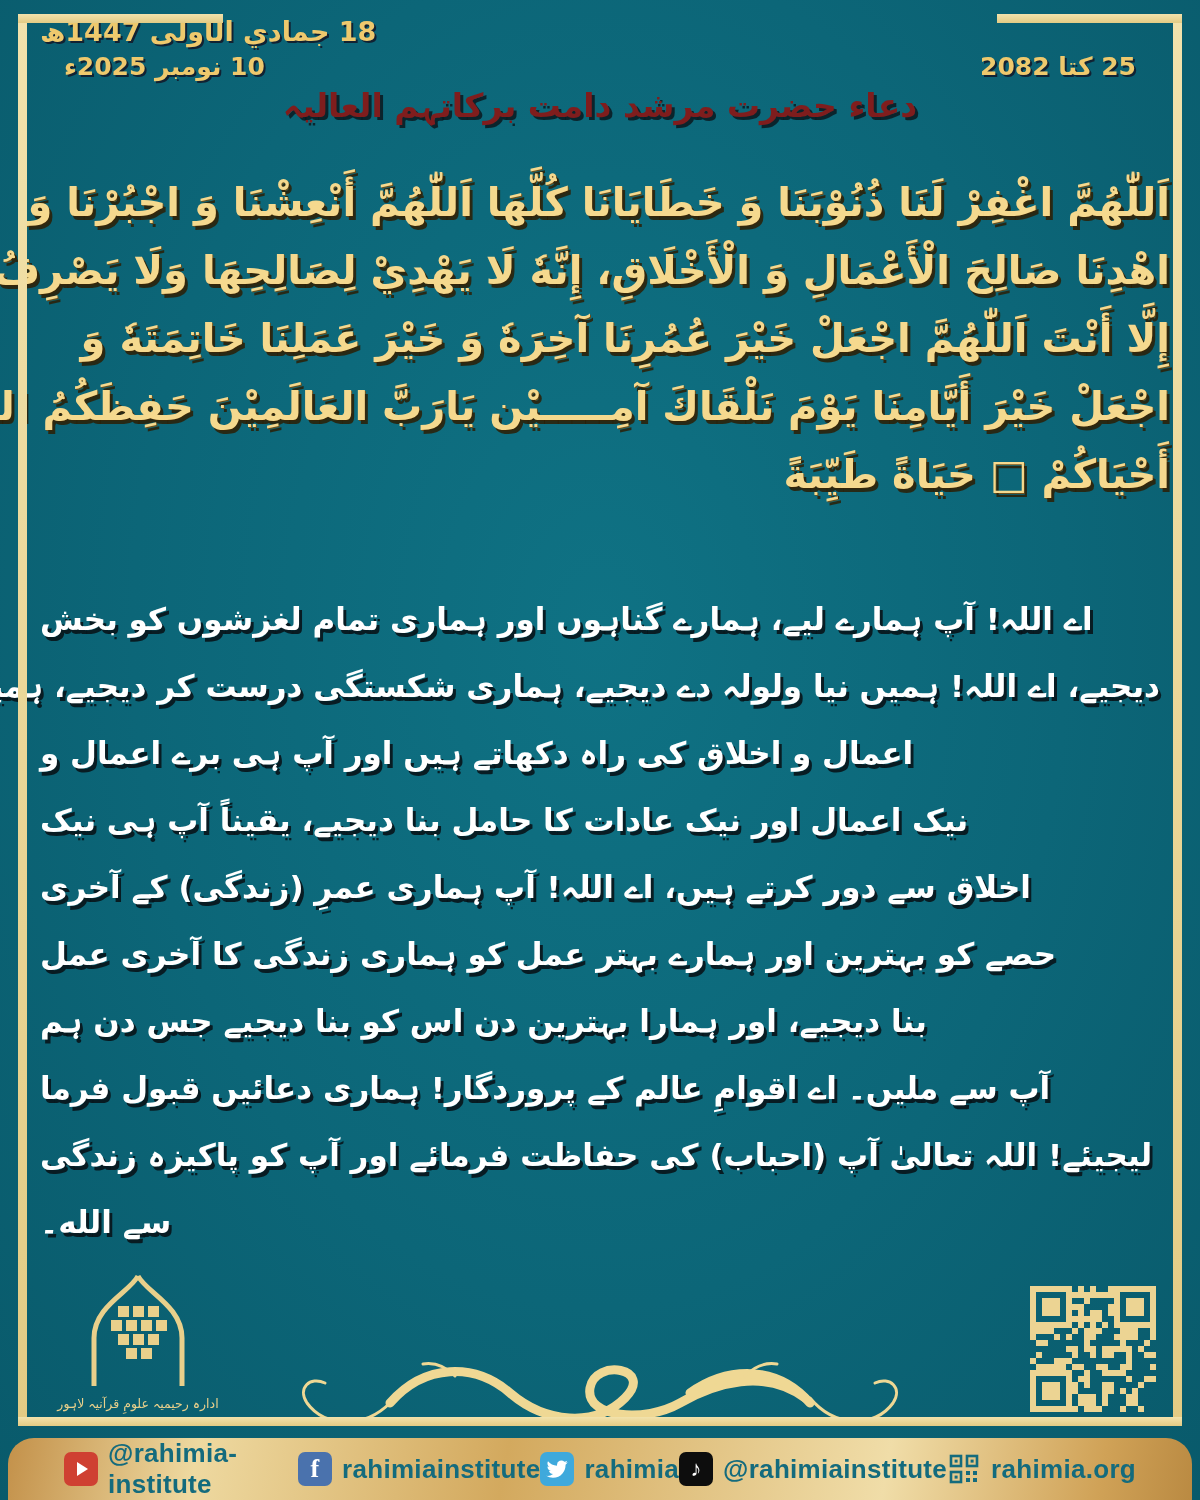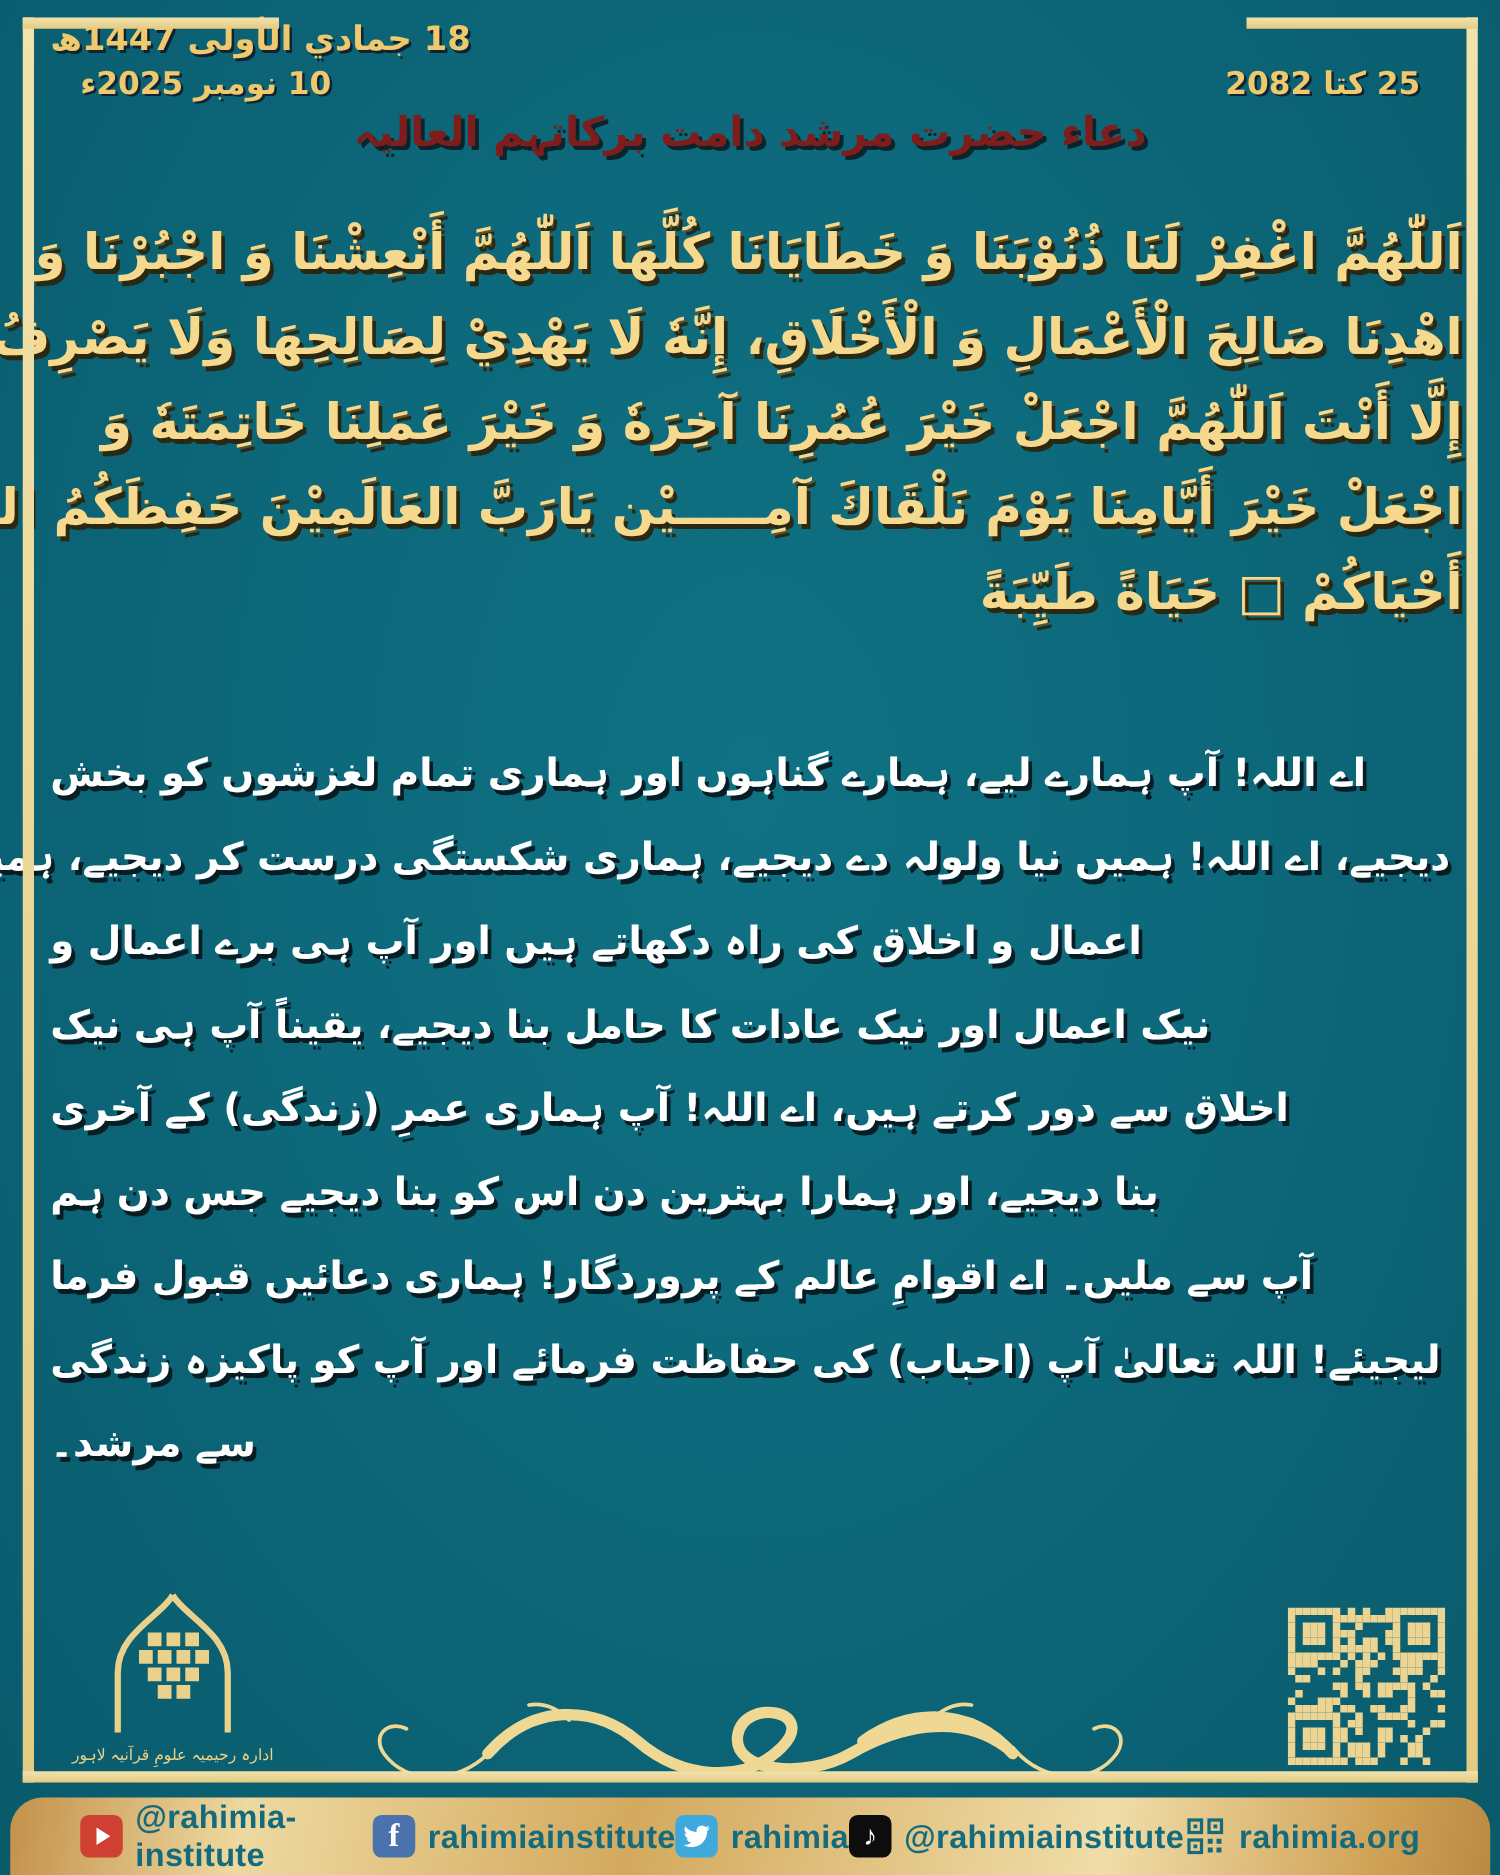--- a/index.html
+++ b/index.html
@@ -70,24 +70,25 @@
     <div class="ar-line">اجْعَلْ خَيْرَ أَيَّامِنَا يَوْمَ نَلْقَاكَ آمِـــــيْن يَارَبَّ العَالَمِيْنَ حَفِظَكُمُ اللهُ وَ</div>
     <div class="ar-line">أَحْيَاكُمْ □ حَيَاةً طَيِّبَةً</div>
   </div>
 
 <div class="abs urdu-box">
     <div class="ur-line">اے اللہ! آپ ہمارے لیے، ہمارے گناہوں اور ہماری تمام لغزشوں کو بخش</div>
     <div class="ur-line">دیجیے، اے اللہ! ہمیں نیا ولولہ دے دیجیے، ہماری شکستگی درست کر دیجیے، ہمیں</div>
     <div class="ur-line">اعمال و اخلاق کی راہ دکھاتے ہیں اور آپ ہی برے اعمال و</div>
     <div class="ur-line">نیک اعمال اور نیک عادات کا حامل بنا دیجیے، یقیناً آپ ہی نیک</div>
     <div class="ur-line">اخلاق سے دور کرتے ہیں، اے اللہ! آپ ہماری عمرِ (زندگی) کے آخری</div>
+    <div class="ur-line">حصے کو بہترین اور ہمارے بہتر عمل کو ہماری زندگی کا آخری عمل</div>
     <div class="ur-line">بنا دیجیے، اور ہمارا بہترین دن اس کو بنا دیجیے جس دن ہم</div>
     <div class="ur-line">آپ سے ملیں۔ اے اقوامِ عالم کے پروردگار! ہماری دعائیں قبول فرما</div>
     <div class="ur-line">لیجیئے! اللہ تعالیٰ آپ (احباب) کی حفاظت فرمائے اور آپ کو پاکیزہ زندگی</div>
-    <div class="ur-line">سے مرشد۔</div>
+    <div class="ur-line">سے الله۔</div>
   </div>
 
 <div class="abs logo">
   <svg width="120" height="118" viewBox="0 0 120 118">
     <path d="M60 4 C52 20 16 34 16 66 L16 114 M104 114 L104 66 C104 34 68 20 60 4" fill="none" stroke="#e9d08b" stroke-width="5"></path>
     <g fill="#e9d08b">
       <rect x="40" y="34" width="11" height="11"></rect>
         <rect x="55" y="34" width="11" height="11"></rect>
         <rect x="70" y="34" width="11" height="11"></rect>
       <rect x="33" y="48" width="11" height="11"></rect>

